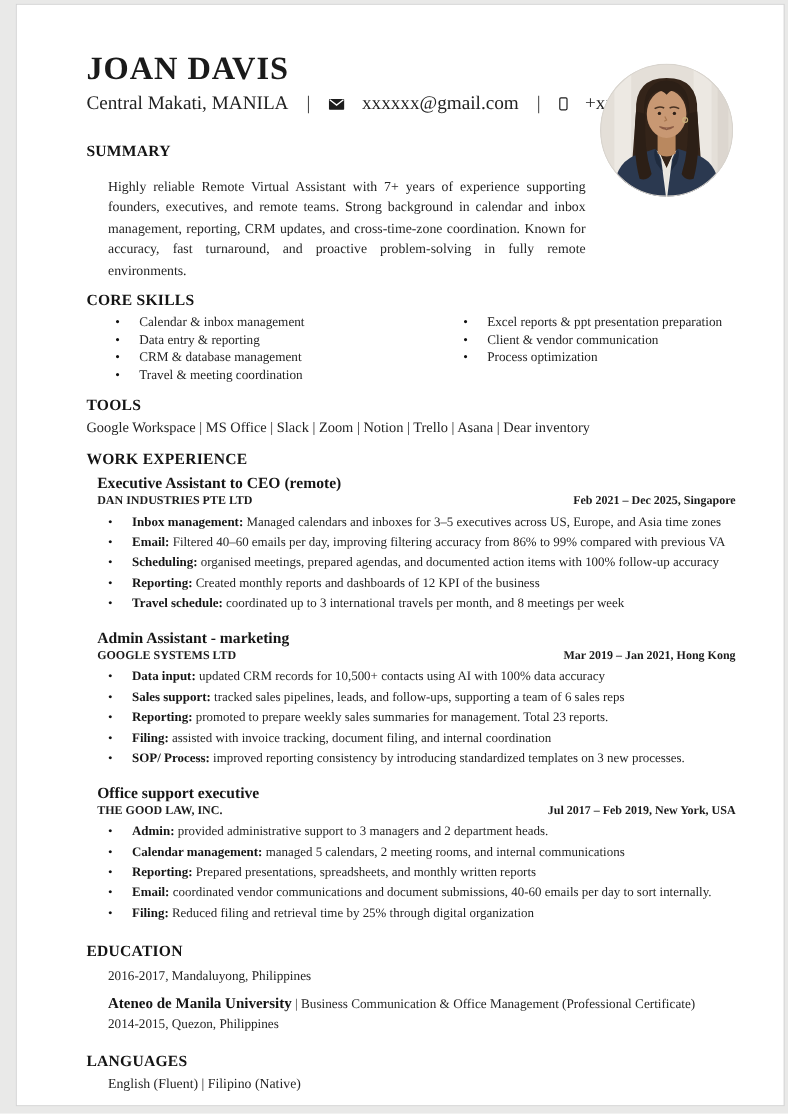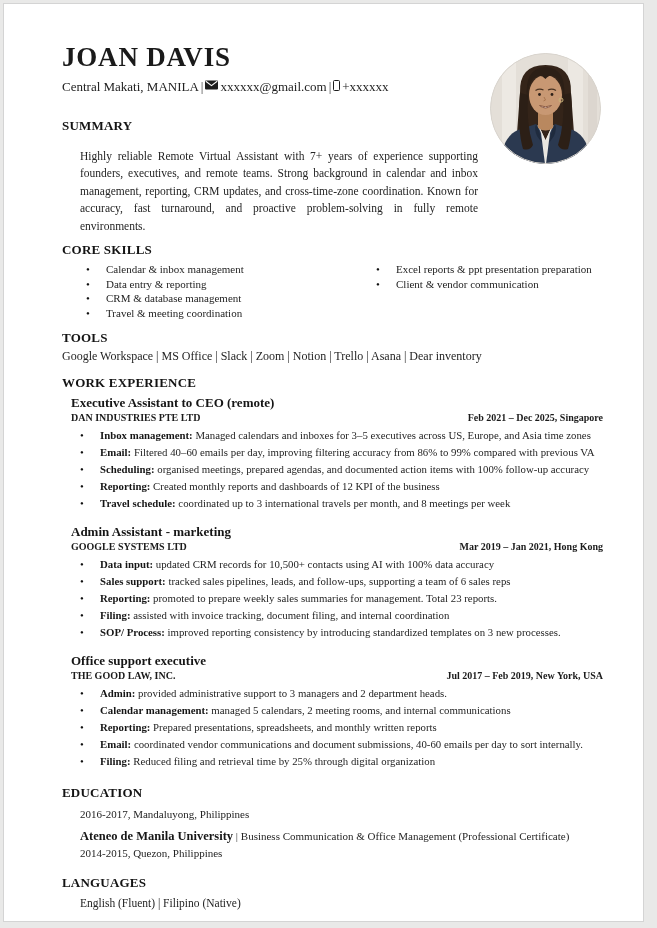--- a/index.html
+++ b/index.html
@@ -6,35 +6,35 @@
   html, body { margin: 0; padding: 0; }
   body {
     width: 657px; height: 928px;
     background: #e9e9e8;
     font-family: "Liberation Serif", serif;
     color: #262626;
     position: relative;
     overflow: hidden;
   }
   .page {
-    position: absolute; left: 3px; top: 3px;
+    position: absolute; left: 13px; top: 3px;
     width: 641px; height: 919px;
     background: #ffffff;
     border: 1px solid #d4d4d4;
     padding: 40px 40px 0 58px;
     overflow: hidden;
   }
   
   .name {
     margin: 0; font-size: 27px; font-weight: bold;
     letter-spacing: 0.8px; color: #1a1a1a; line-height: 27px;
   }
   .contact {
-    margin-top: 9px; font-size: 13px; color: #222;
-    display: flex; align-items: flex-start; gap: 2px; line-height: 13px;
+    margin-top: 9px; font-size: 16px; color: #222;
+    display: flex; align-items: center; gap: 15px; line-height: 13px;
   }
   .sep { color: #3a3a3a; }
   .envelope svg { display: block; }
   .phone-icon {
     display: inline-block; width: 7px; height: 11px;
     border: 1.3px solid #1d1d1d; border-radius: 1.5px;
   }
   .avatar {
     position: absolute; left: 486px; top: 49px;
     width: 111px; height: 111px; border-radius: 50%;
@@ -169,20 +169,21 @@
     <div class="skills-row">
       <ul id="skills-left" class="skills skills-left">
           <li>Calendar &amp; inbox management</li>
           <li>Data entry &amp; reporting</li>
           <li>CRM &amp; database management</li>
           <li>Travel &amp; meeting coordination</li>
         </ul>
       <ul id="skills-right" class="skills skills-right">
           <li>Excel reports &amp; ppt presentation preparation</li>
           <li>Client &amp; vendor communication</li>
+          <li>Process optimization</li>
         </ul>
     </div>
   </section>
 
   <section class="sec-tools">
     <h2>TOOLS</h2>
     <div class="tools-line">Google Workspace | MS Office | Slack | Zoom | Notion | Trello | Asana | Dear inventory</div>
   </section>
 
   <section class="sec-work">

